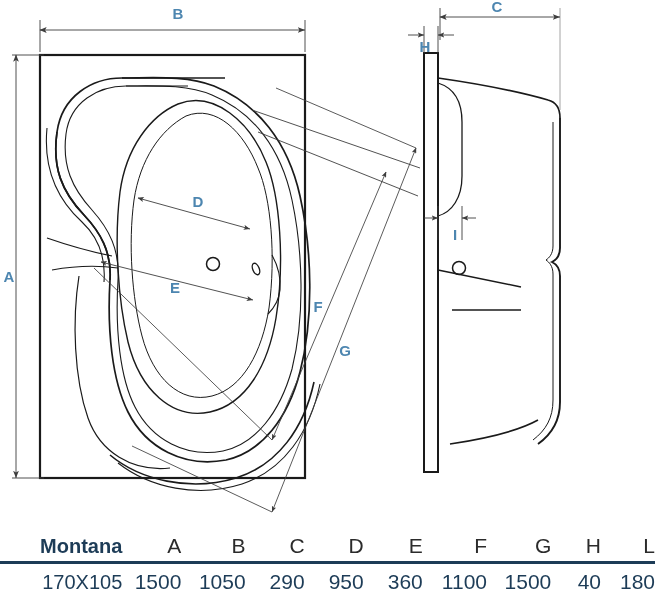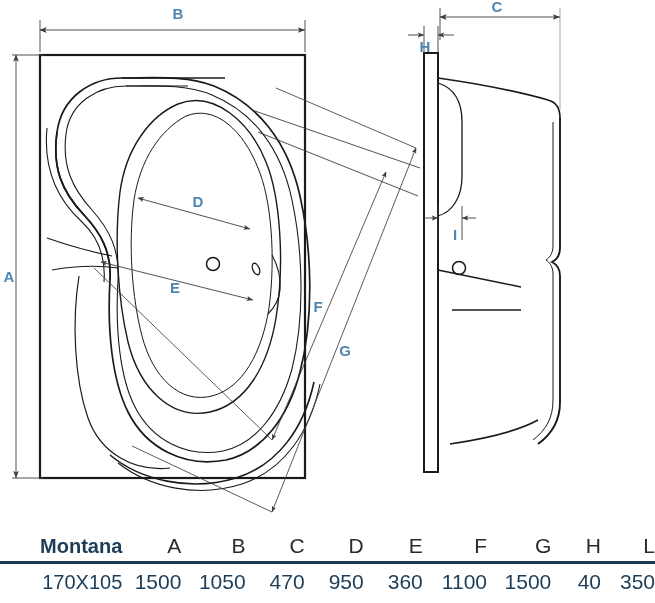--- a/index.html
+++ b/index.html
@@ -261,25 +261,25 @@
           <th>G</th>
           <th>H</th>
           <th>L</th>
         </tr>
       </thead>
       <tbody>
         <tr>
           <td class="model-cell">170X105</td>
           <td>1500</td>
           <td>1050</td>
-          <td>470</td>
+          <td>290</td>
           <td>950</td>
           <td>360</td>
           <td>1100</td>
           <td>1500</td>
           <td>40</td>
-          <td>350</td>
+          <td>180</td>
         </tr>
       </tbody>
     </table>
   </div>
 
 </div>
 
 </body></html>

